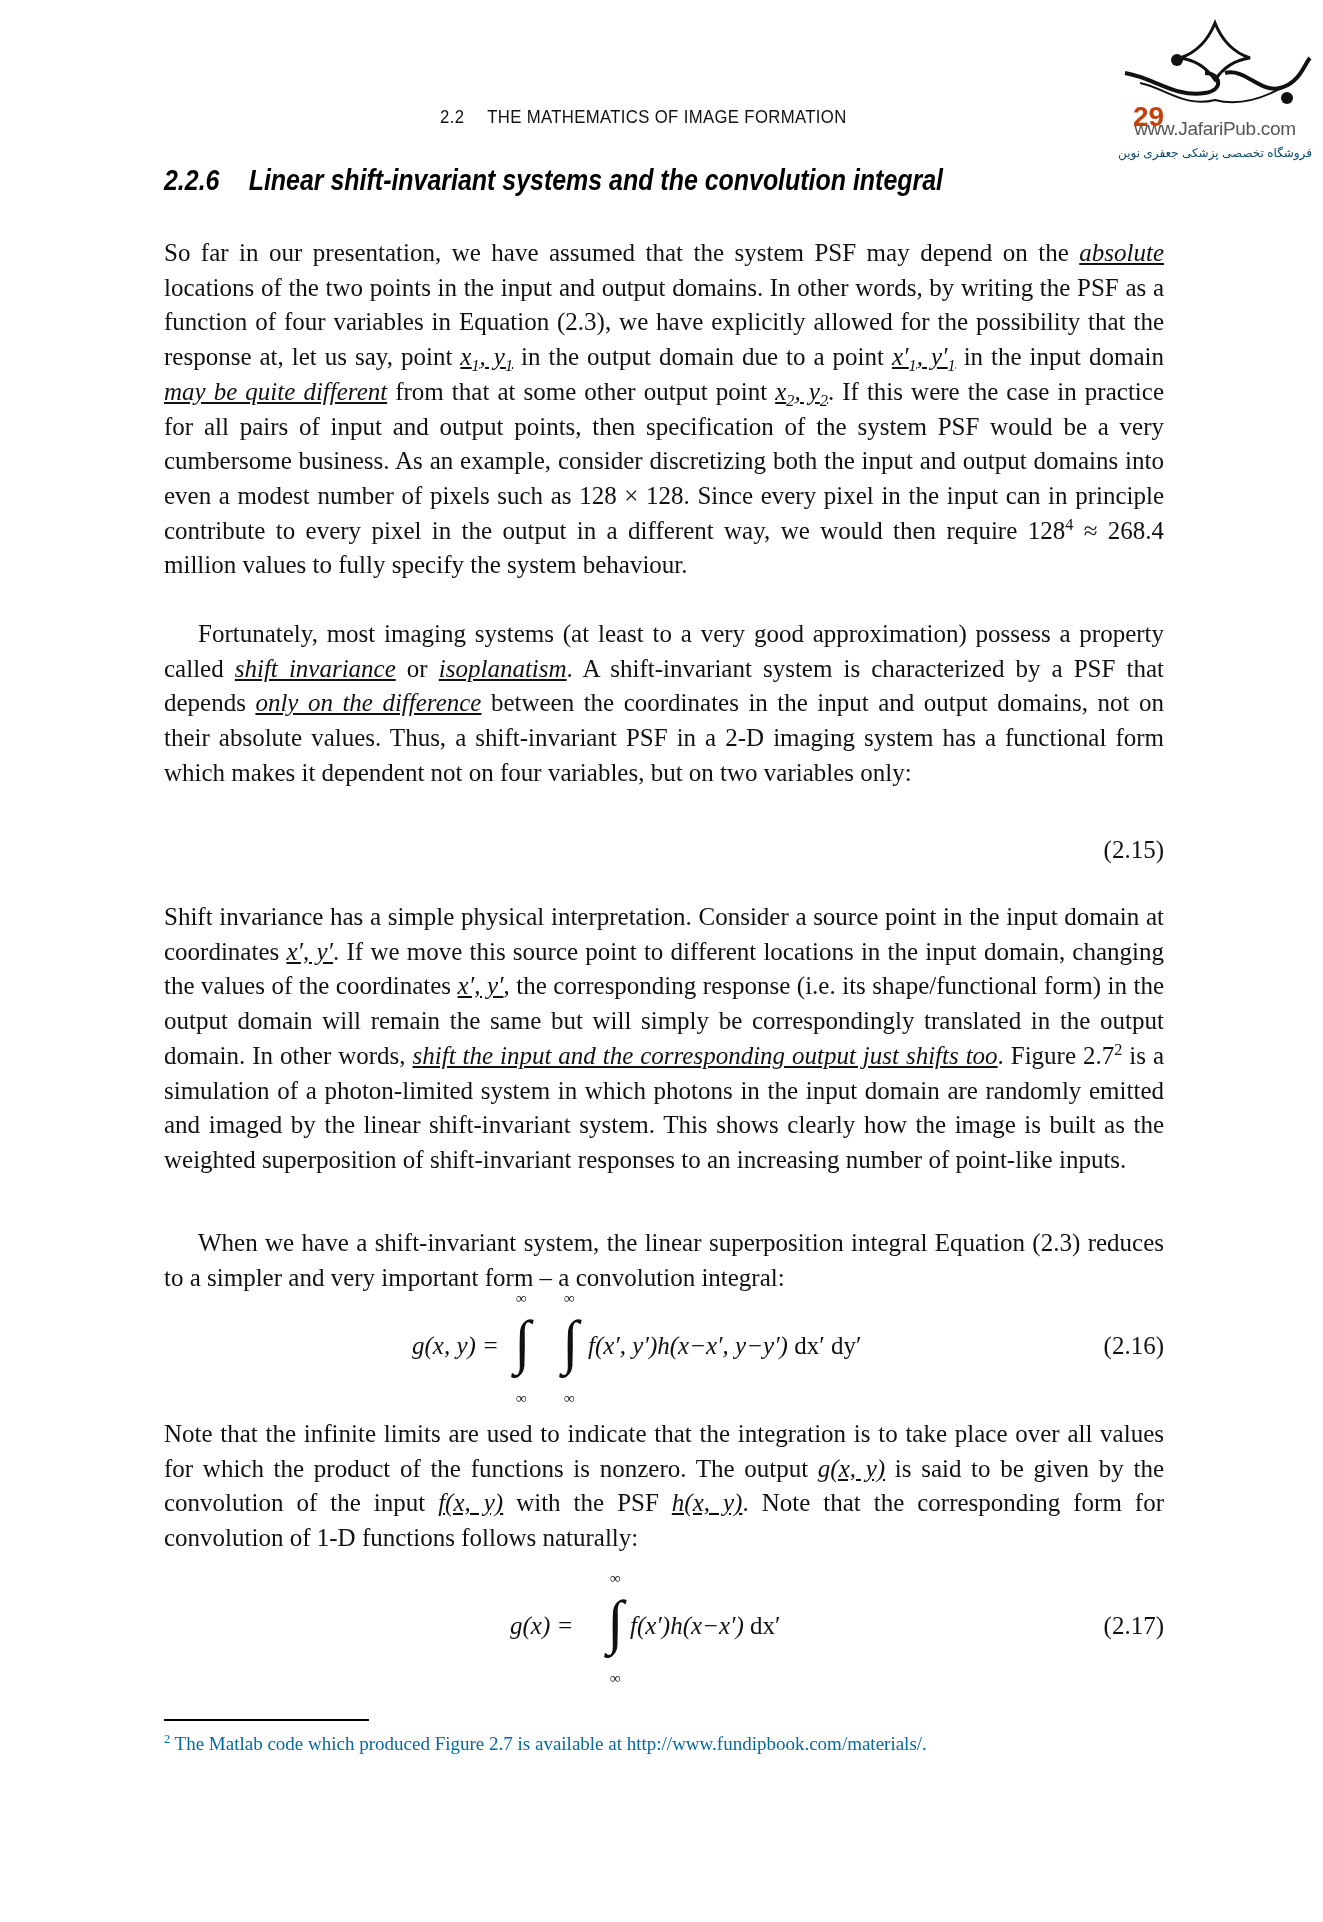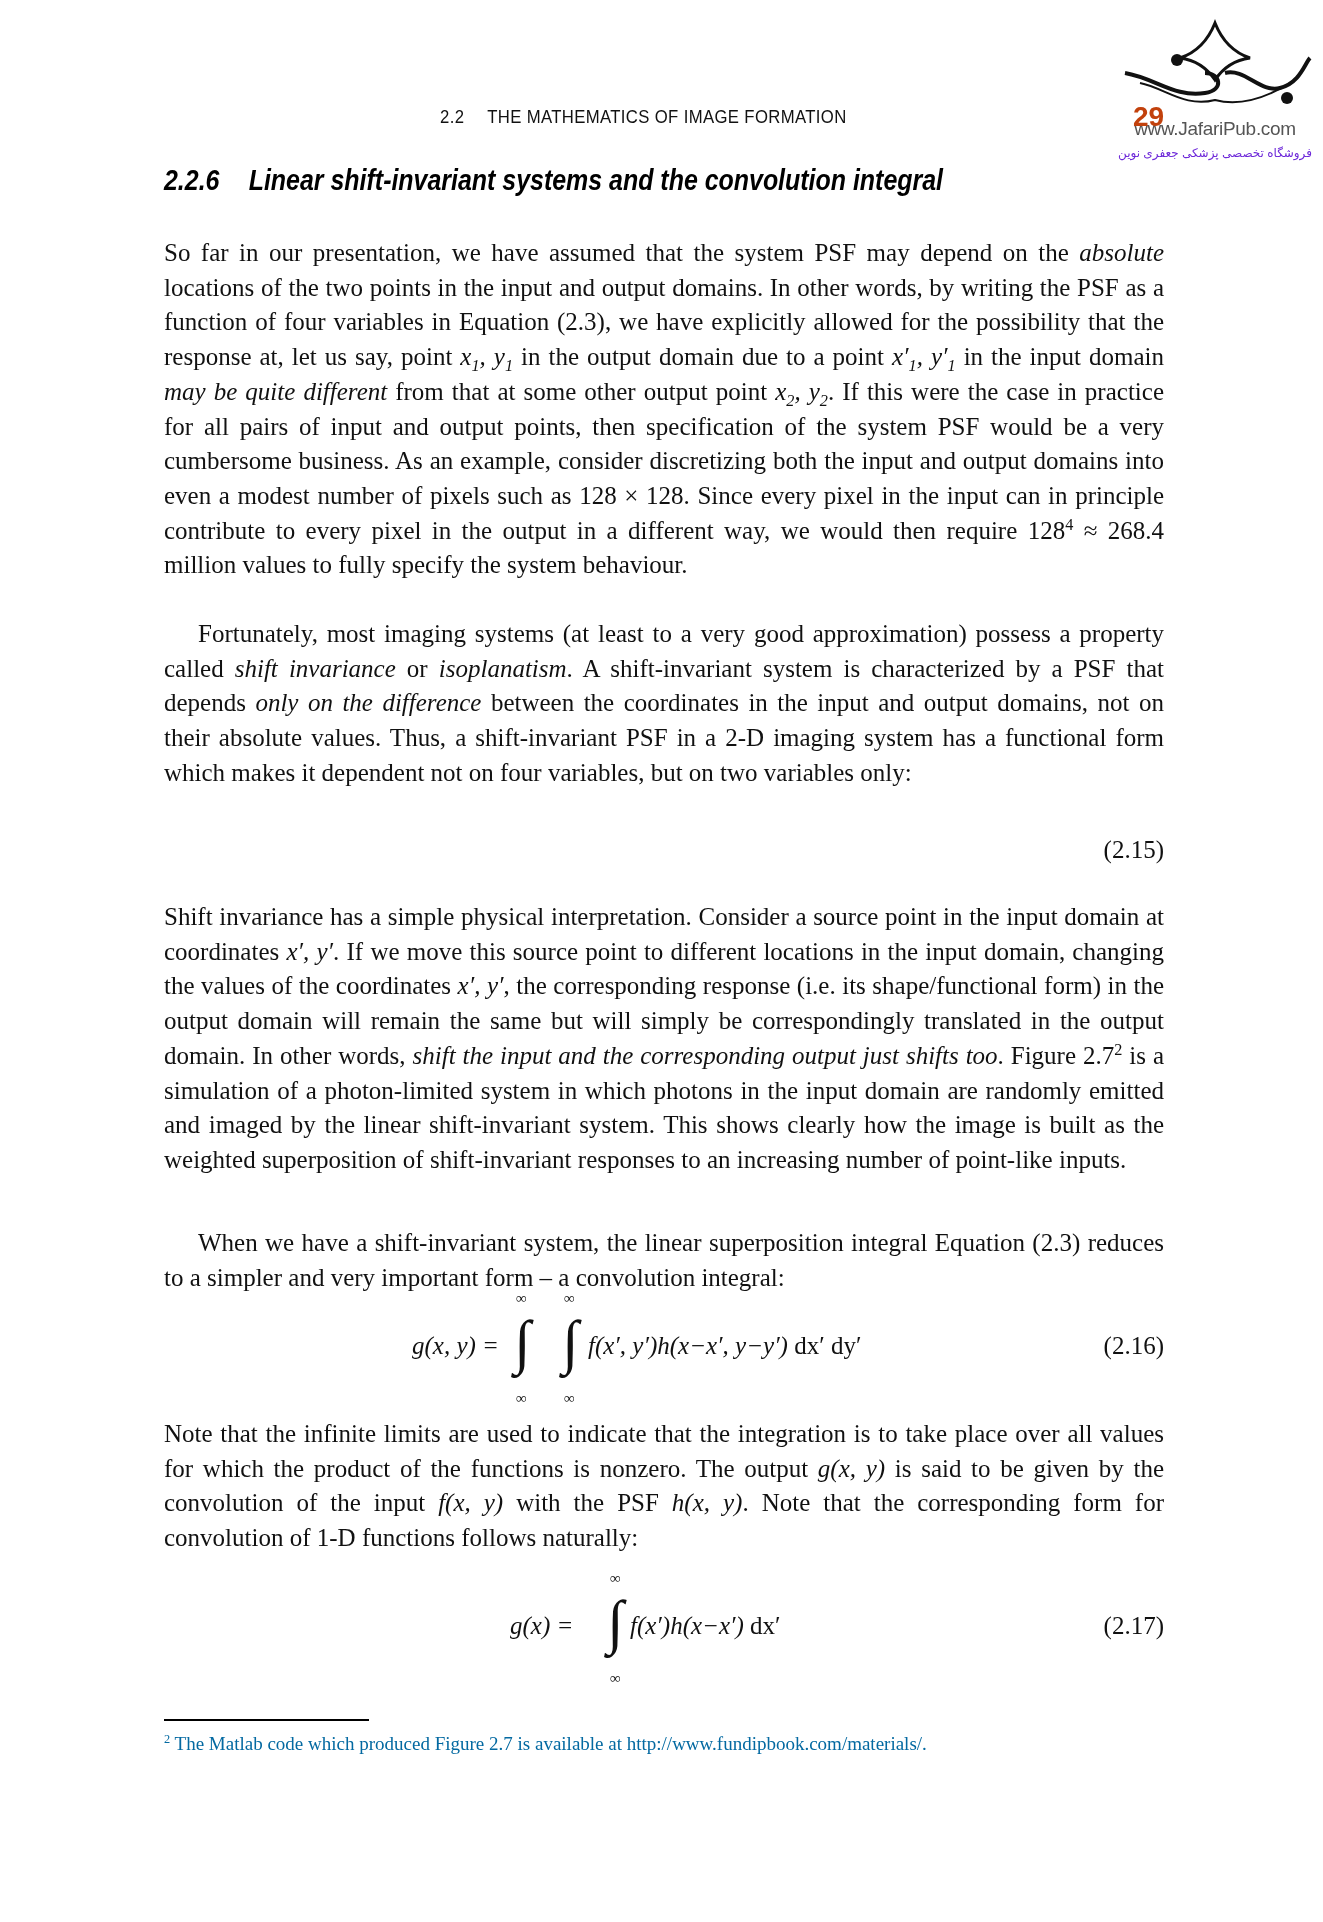--- a/index.html
+++ b/index.html
@@ -4,33 +4,33 @@
 <style>
   html, body { margin: 0; padding: 0; background: #ffffff; }
   body { width: 1323px; height: 1922px; position: relative; overflow: hidden; color: #111; }
   .serif { font-family: "Liberation Serif", "DejaVu Serif", serif; }
   .sans { font-family: "Liberation Sans", "DejaVu Sans", sans-serif; }
 
   
   .watermark { position: absolute; left: 1115px; top: 18px; width: 200px; height: 125px; }
   .wm-logo { position: absolute; left: 0; top: 0; width: 200px; height: 90px; }
   .wm-url { position: absolute; left: 0; top: 100px; width: 200px; text-align: center; font-size: 19px; color: #555; letter-spacing: -0.3px; }
-  .wm-fa { position: absolute; left: 0; top: 128px; width: 200px; text-align: center; font-size: 12px; color: #6d28d9; direction: rtl; }
+  .wm-fa { position: absolute; left: 0; top: 128px; width: 200px; text-align: center; font-size: 12px; color: #0c4a6e; direction: rtl; }
 
   .running-head { position: absolute; top: 106px; left: 440px; font-size: 19px; letter-spacing: 0.4px; color: #111; transform: scaleX(0.88); transform-origin: left; }
   .running-head .num { margin-right: 26px; }
   .page-number { position: absolute; top: 101px; left: 1133px; font-size: 28px; font-weight: bold; color: #c2410c; }
 
   .section-heading { position: absolute; top: 164px; left: 164px; font-size: 29px; font-weight: bold; font-style: italic; color: #000; transform: scaleX(0.86); transform-origin: left; white-space: nowrap; }
   .section-heading .sec-num { margin-right: 34px; }
 
   .body-text { position: absolute; left: 164px; width: 1000px; font-size: 25px; line-height: 34.7px; text-align: justify; color: #111; }
   .body-text p { margin: 0; }
   .body-text .indent { text-indent: 34px; }
-  .body-text i { font-style: italic; }
+  .body-text i { font-style: italic; text-decoration: underline; }
   sub, sup { font-size: 65%; line-height: 0; }
 
   #para1 { top: 236px; }
   #para2 { top: 617px; }
   #para3 { top: 900px; }
   #para4 { top: 1226px; }
   #para5 { top: 1417px; }
 
   .equation { position: absolute; left: 164px; width: 1000px; height: 60px; font-size: 25px; font-style: italic; }
   .equation .expr { position: absolute; white-space: nowrap; }

